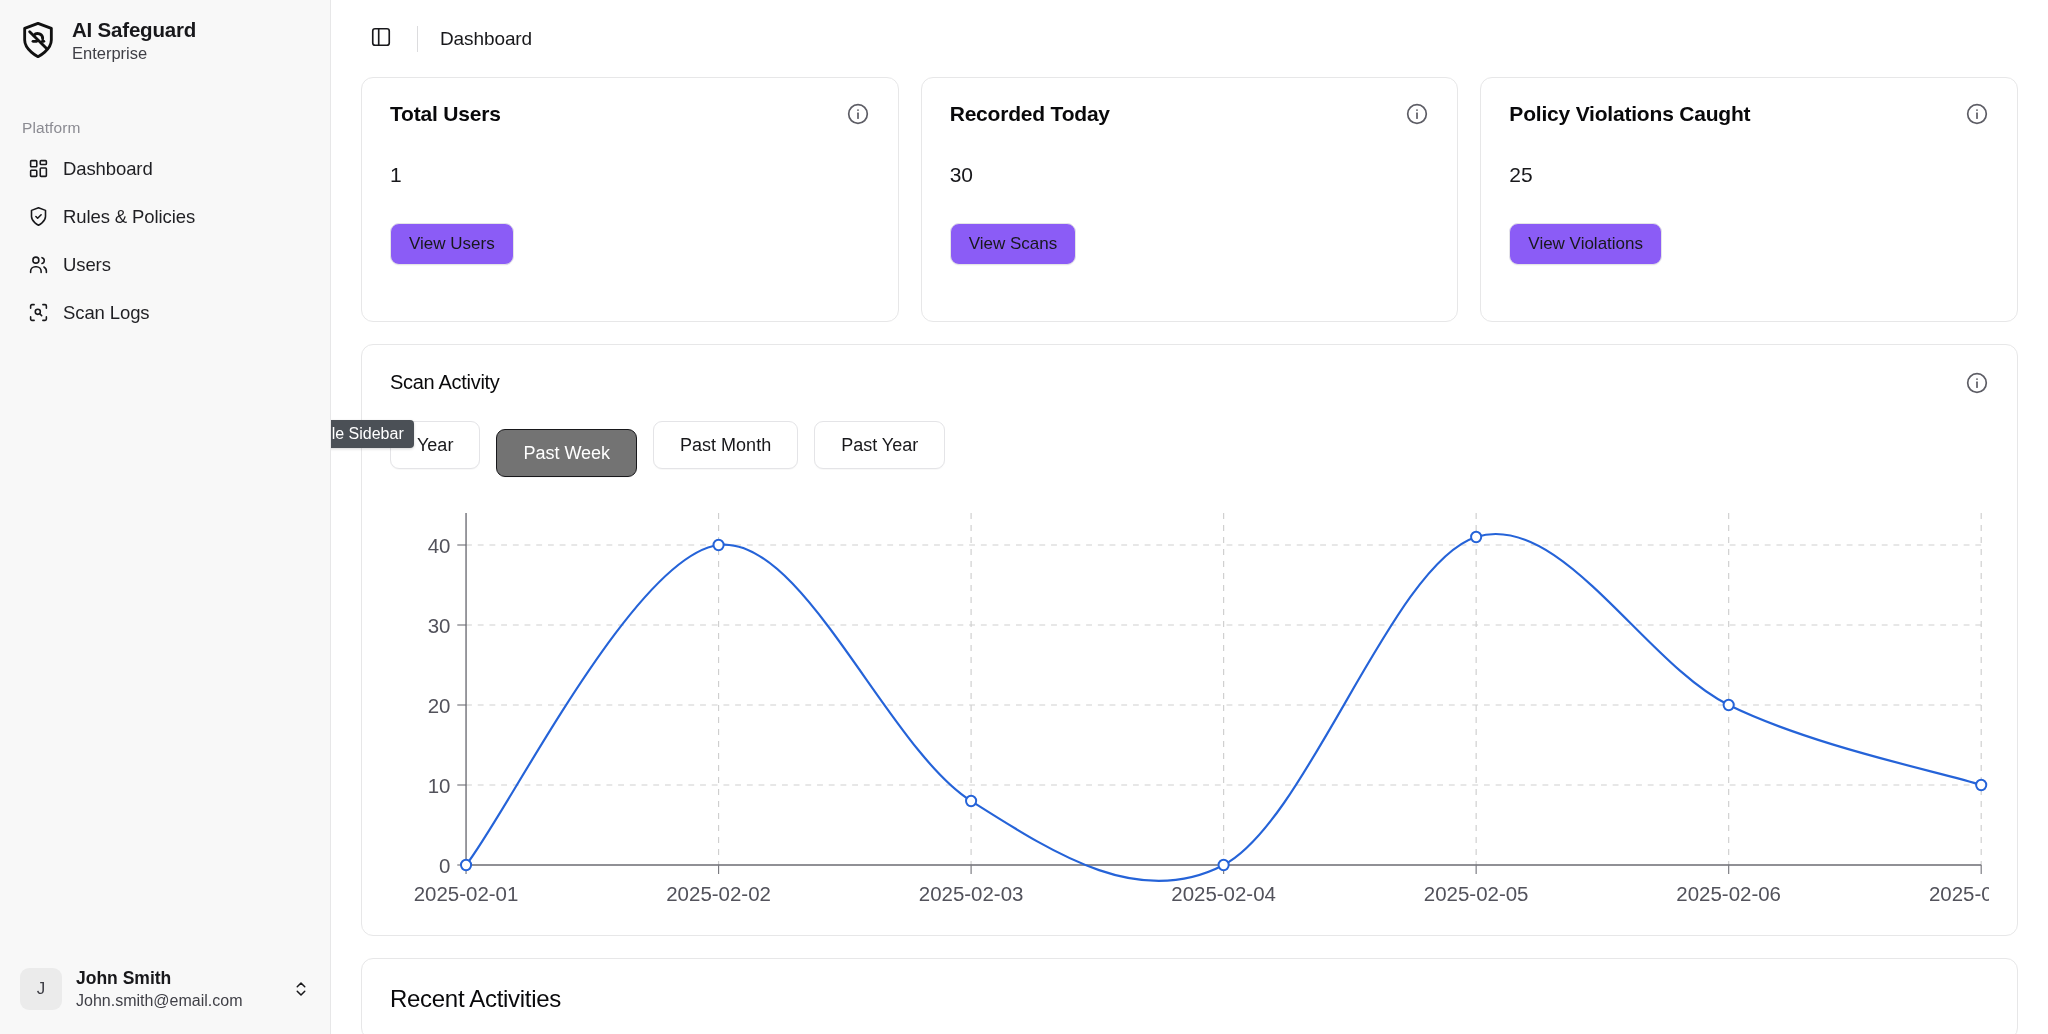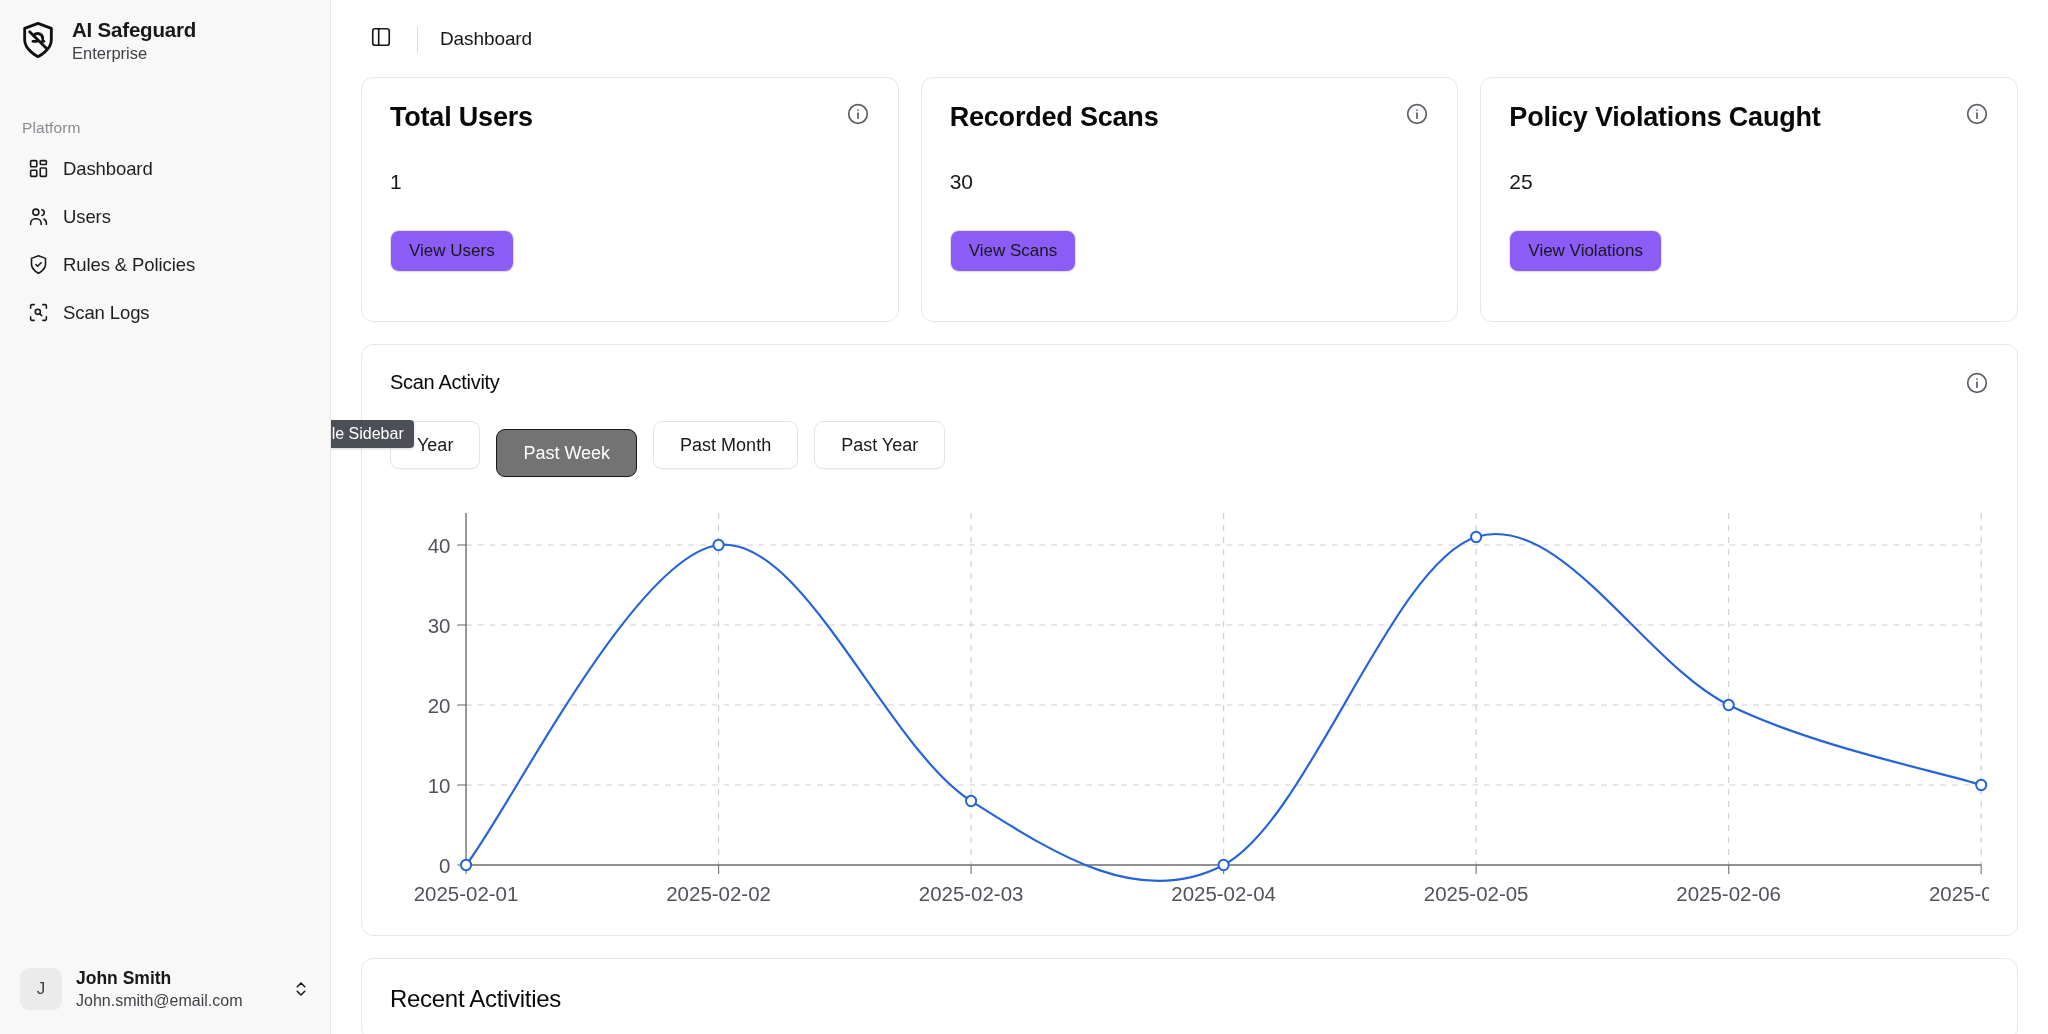--- a/index.html
+++ b/index.html
@@ -67,21 +67,21 @@
 
   .content { padding: 0 30px 0 30px; }
 
   
   .cards { display: flex; gap: 22px; }
   .card {
     flex: 1 1 0; background: #fff; border: 1px solid #e7e7e8; border-radius: 12px;
     padding: 24px 28px 26px 28px; min-height: 245px; position: relative;
   }
   .card-head { display: flex; align-items: flex-start; justify-content: space-between; }
-  .card-title { font-size: 27px; font-weight: 700; color: #09090b; letter-spacing: -0.2px; }
+  .card-title { font-size: 21px; font-weight: 700; color: #09090b; letter-spacing: -0.2px; }
   .info-ico { width: 24px; height: 24px; color: #5d5d65; flex: 0 0 24px; cursor: pointer; }
   .card-value { font-size: 21px; color: #18181b; margin-top: 37px; }
   .ghost-btn {
     margin-top: 36px; display: inline-flex; align-items: center; justify-content: center;
     height: 42px; padding: 0 18px; border: 1px solid #e4e4e7; border-radius: 9px;
     background: #8b5cf6; font-size: 17px; color: #18181b; cursor: pointer;
     font-family: "Liberation Sans", sans-serif; box-shadow: 0 1px 1px rgba(0,0,0,.03);
   }
 
   
@@ -150,37 +150,37 @@
             <rect x="3" y="14" width="7" height="7" rx="1"></rect>
             <rect x="14" y="11.5" width="7" height="9.5" rx="1"></rect>
           </svg>
         </span>
         <span class="nav-label">Dashboard</span>
       </div>
 
       <div class="nav-item">
         <span class="nav-ico">
           <svg viewBox="0 0 24 24" width="21" height="21" fill="none" stroke="currentColor" stroke-width="1.8" stroke-linecap="round" stroke-linejoin="round">
+            <path d="M12 22s8-4 8-10V5l-8-3-8 3v7c0 6 8 10 8 10z"></path>
+            <path d="M9 12l2 2 4-4"></path>
+          </svg>
+        </span>
+        <span class="nav-label">Rules &amp; Policies</span>
+      </div>
+
+      <div class="nav-item">
+        <span class="nav-ico">
+          <svg viewBox="0 0 24 24" width="21" height="21" fill="none" stroke="currentColor" stroke-width="1.8" stroke-linecap="round" stroke-linejoin="round">
             <circle cx="9" cy="7" r="3.4"></circle>
             <path d="M3 21v-1.2A5.3 5.3 0 0 1 8.3 14.5h1.4A5.3 5.3 0 0 1 15 19.8V21"></path>
             <path d="M16 4.2a3.4 3.4 0 0 1 0 6.6"></path>
             <path d="M18.2 14.8A5.3 5.3 0 0 1 21 19.5V21"></path>
           </svg>
         </span>
         <span class="nav-label">Users</span>
-      </div>
-
-      <div class="nav-item">
-        <span class="nav-ico">
-          <svg viewBox="0 0 24 24" width="21" height="21" fill="none" stroke="currentColor" stroke-width="1.8" stroke-linecap="round" stroke-linejoin="round">
-            <path d="M12 22s8-4 8-10V5l-8-3-8 3v7c0 6 8 10 8 10z"></path>
-            <path d="M9 12l2 2 4-4"></path>
-          </svg>
-        </span>
-        <span class="nav-label">Rules &amp; Policies</span>
       </div>
 
       <div class="nav-item">
         <span class="nav-ico">
           <svg viewBox="0 0 24 24" width="21" height="21" fill="none" stroke="currentColor" stroke-width="1.8" stroke-linecap="round" stroke-linejoin="round">
             <path d="M3 7V4.5A1.5 1.5 0 0 1 4.5 3H7"></path>
             <path d="M17 3h2.5A1.5 1.5 0 0 1 21 4.5V7"></path>
             <path d="M21 17v2.5a1.5 1.5 0 0 1-1.5 1.5H17"></path>
             <path d="M7 21H4.5A1.5 1.5 0 0 1 3 19.5V17"></path>
             <circle cx="11.2" cy="11.2" r="2.9"></circle>
@@ -238,21 +238,21 @@
                   <circle cx="12" cy="8.1" r="0.95" fill="currentColor" stroke="none"></circle>
               </svg>
             </span>
           </div>
           <div class="card-value">1</div>
           <button class="ghost-btn">View Users</button>
         </div>
 
         <div class="card">
           <div class="card-head">
-            <div class="card-title">Recorded Scans</div>
+            <div class="card-title">Recorded Today</div>
             <span class="info-ico">
               <svg viewBox="0 0 24 24" width="24" height="24" fill="none" stroke="currentColor" stroke-width="1.7" stroke-linecap="round" stroke-linejoin="round">
                 <circle cx="12" cy="12" r="9.3"></circle>
                   <path d="M12 11.2v5"></path>
                   <circle cx="12" cy="8.1" r="0.95" fill="currentColor" stroke="none"></circle>
               </svg>
             </span>
           </div>
           <div class="card-value">30</div>
           <button class="ghost-btn">View Scans</button>

